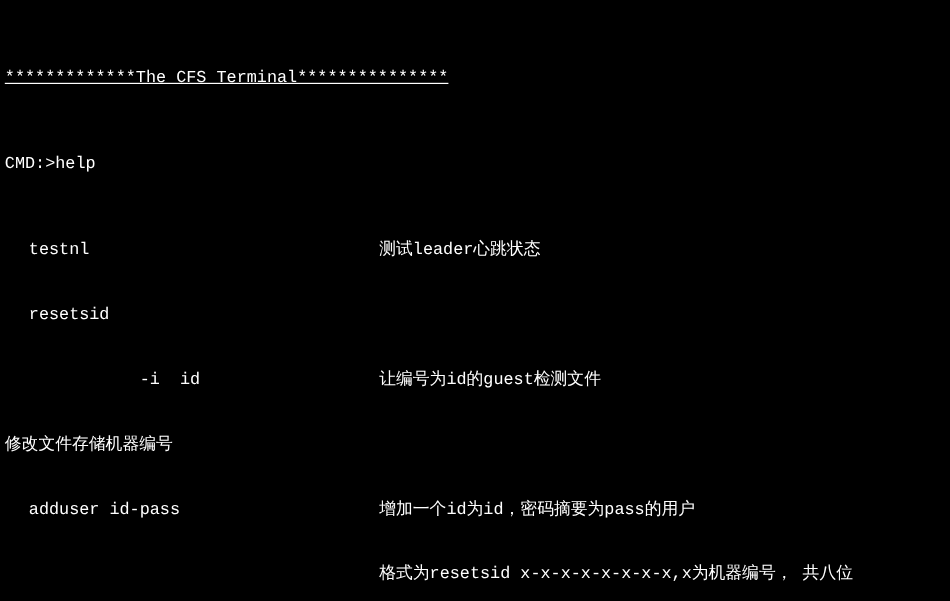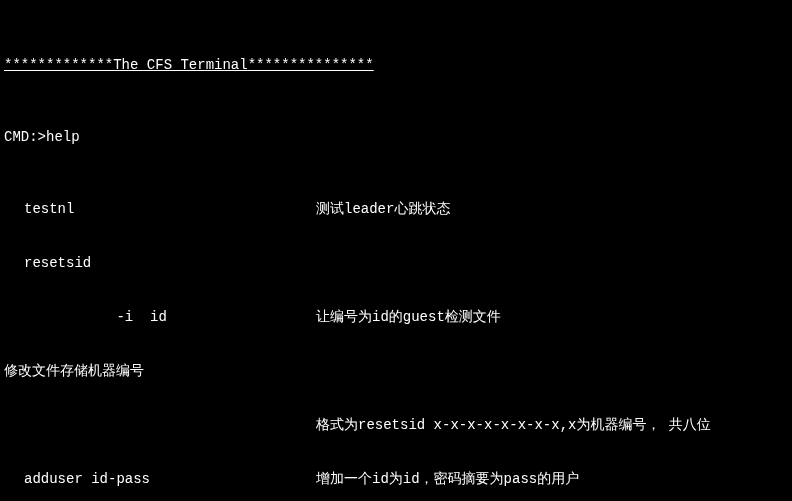--- a/index.html
+++ b/index.html
@@ -57,24 +57,24 @@
   <div class="row">
     <span class="col-cmd">resetsid</span>
   </div>
   <div class="row">
     <span class="col-cmd">           -i  id</span><span class="col-desc">让编号为id的guest检测文件</span>
   </div>
   <div class="row">
     <span class="col-desc">修改文件存储机器编号</span>
   </div>
   <div class="row">
-    <span class="col-cmd"></span><span class="col-desc">格式为resetsid x-x-x-x-x-x-x-x,x为机器编号， 共八位</span>
+    <span class="col-cmd">adduser id-pass</span><span class="col-desc">增加一个id为id，密码摘要为pass的用户</span>
   </div>
   <div class="row">
-    <span class="col-cmd">adduser id-pass</span><span class="col-desc">增加一个id为id，密码摘要为pass的用户</span>
+    <span class="col-cmd"></span><span class="col-desc">格式为resetsid x-x-x-x-x-x-x-x,x为机器编号， 共八位</span>
   </div>
   
   
   
   
   
   
   
   
   

